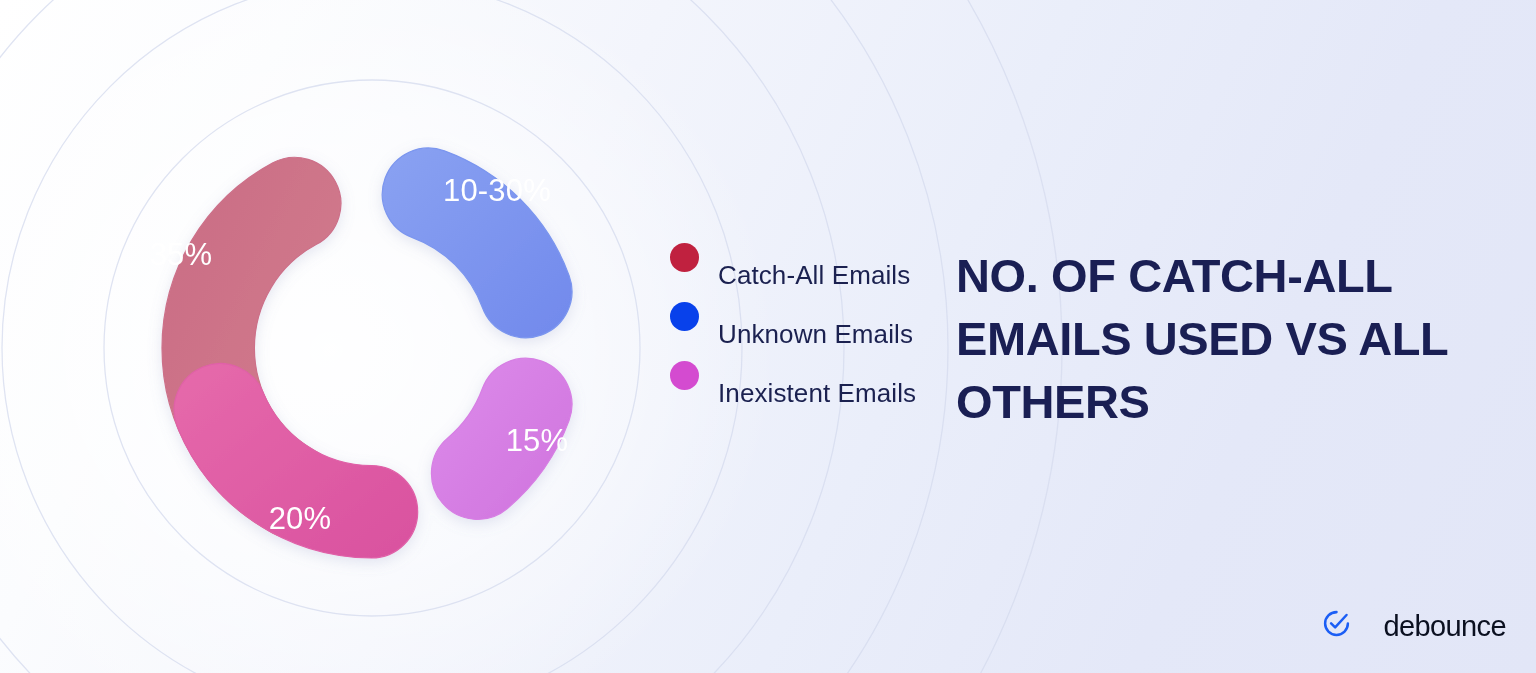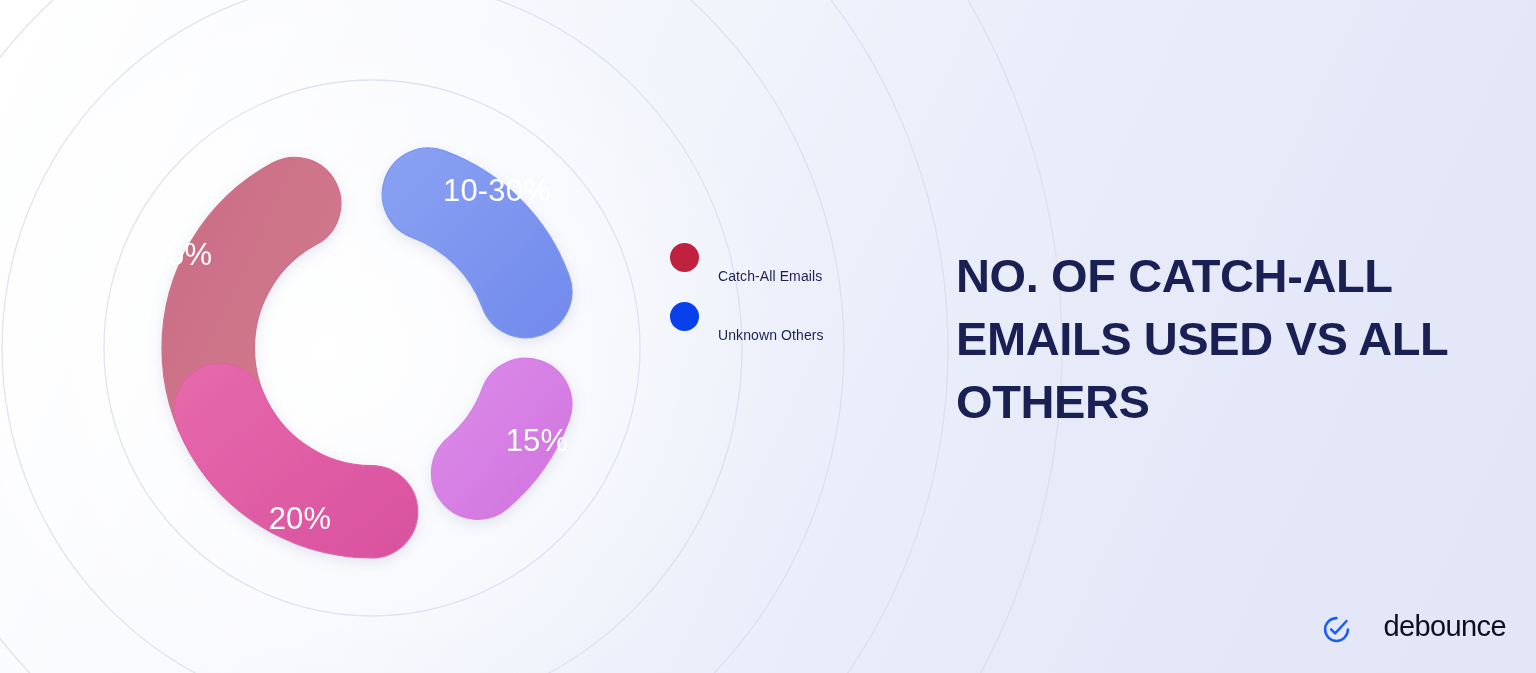--- a/index.html
+++ b/index.html
@@ -87,21 +87,21 @@
     height: 59px;
   }
   .legend-dot {
     width: 29px;
     height: 29px;
     border-radius: 50%;
     flex: 0 0 29px;
   }
   .legend-label {
     margin-left: 19px;
-    font-size: 14px;
+    font-size: 26px;
     color: #1b2150;
     white-space: nowrap;
     letter-spacing: 0.1px;
     margin-top: 36px;
   }
 
   
   .title {
     position: absolute;
     left: 956px;
@@ -114,21 +114,21 @@
     letter-spacing: -0.4px;
     text-transform: uppercase;
   }
 
   
   .logo {
     position: absolute;
     right: 30px;
     bottom: 30px;
     display: flex;
-    align-items: flex-end;
+    align-items: flex-start;
     gap: 24px;
   }
   .logo-mark { width: 27px; height: 27px; display: block; }
   .logo-text {
     margin-left: 9px;
     font-size: 29px;
     color: #0b1020;
     letter-spacing: -0.6px;
     font-weight: 500;
   }
@@ -188,21 +188,25 @@
     </svg>
   </div>
 
   <div class="legend">
     <div class="legend-item">
       <span class="legend-dot" style="background: rgb(192, 33, 63);"></span>
       <span class="legend-label">Catch-All Emails</span>
     </div>
     <div class="legend-item">
       <span class="legend-dot" style="background: rgb(8, 65, 235);"></span>
-      <span class="legend-label">Unknown Others</span>
+      <span class="legend-label">Unknown Emails</span>
+    </div>
+    <div class="legend-item">
+      <span class="legend-dot" style="background: rgb(212, 75, 208);"></span>
+      <span class="legend-label">Inexistent Emails</span>
     </div>
   </div>
 
   <h1 class="title">NO. OF CATCH-ALL EMAILS USED VS ALL OTHERS</h1>
 
   <div class="logo">
     <svg class="logo-mark" viewBox="0 0 28 28">
       <path d="M14 2.2 A11.8 11.8 0 1 0 25.8 14" fill="none" stroke="#1b5ef5" stroke-width="2.6" stroke-linecap="round"></path>
       <path d="M8.4 13.8 L12.6 18 L24.4 5.2" fill="none" stroke="#1b5ef5" stroke-width="2.6" stroke-linecap="round" stroke-linejoin="round"></path>
     </svg>

